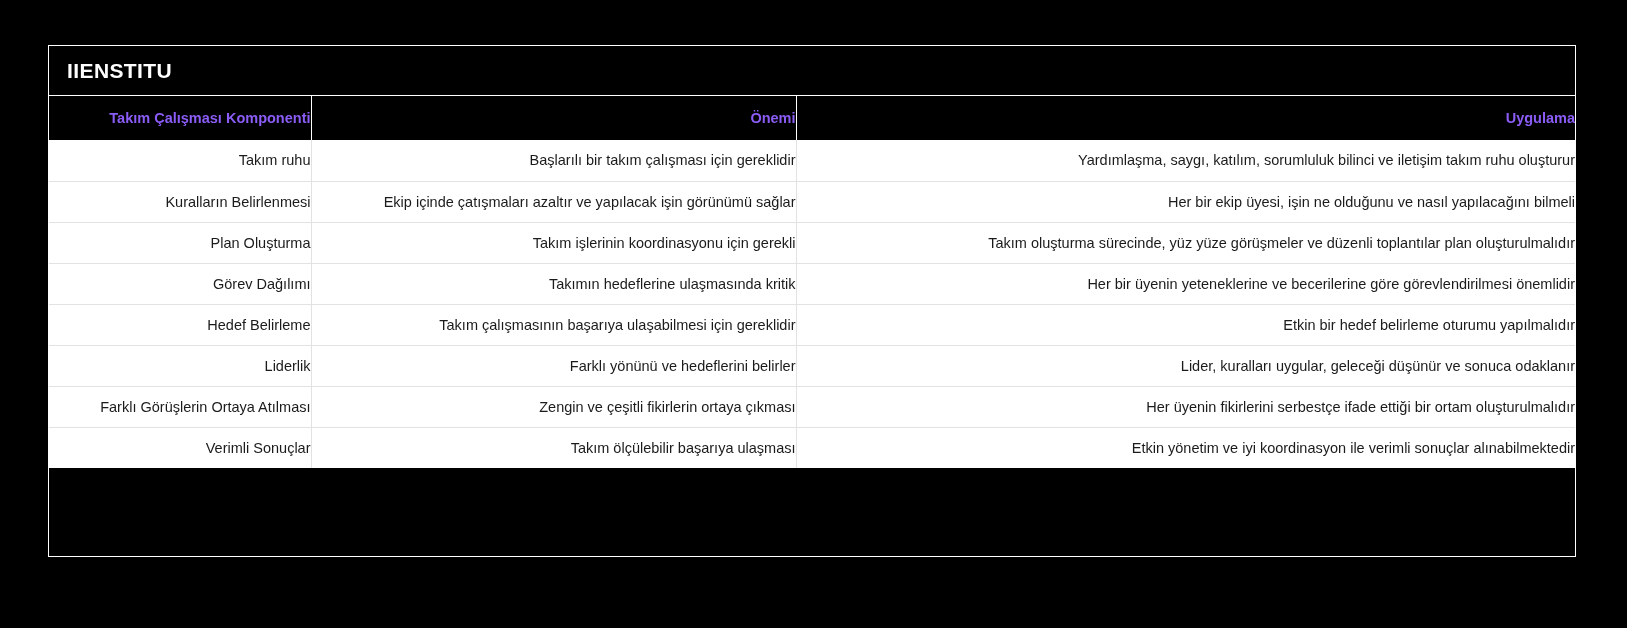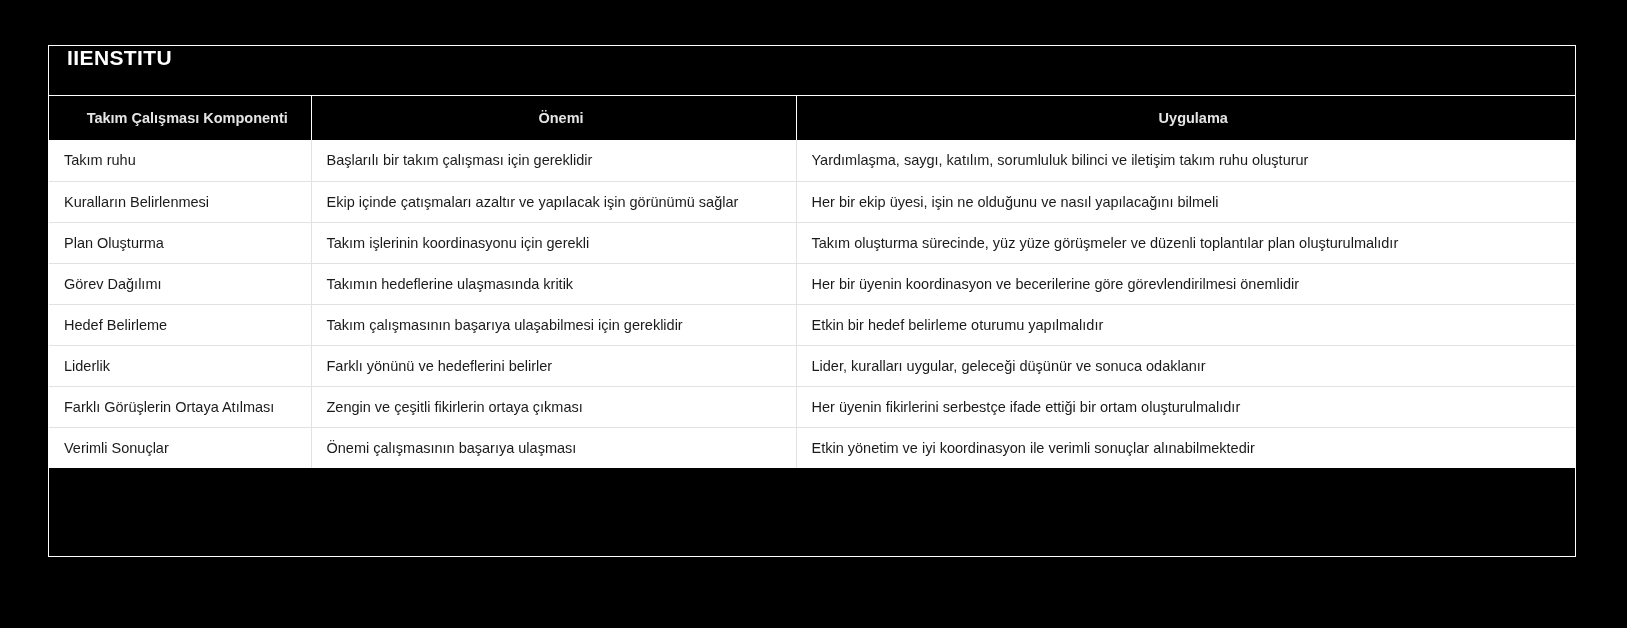--- a/index.html
+++ b/index.html
@@ -34,20 +34,21 @@
     overflow: hidden;
   }
 
   
   .title-bar {
     height: 50px;
     box-sizing: border-box;
     background: #000000;
     border-bottom: 1px solid #ffffff;
     display: flex;
+    align-items: center;
     padding-left: 18px;
   }
   .brand-title {
     color: #ffffff;
     font-size: 21px;
     font-weight: bold;
     letter-spacing: 0.4px;
   }
 
   
@@ -56,24 +57,24 @@
     border-collapse: collapse;
     table-layout: fixed;
   }
 
   table.data-table col.c1 { width: 262px; }
   table.data-table col.c2 { width: 485px; }
   table.data-table col.c3 { width: 779px; }
 
   thead th {
     background: #000000;
-    color: #e5e5e5;
+    color: #8b5cf6;
     font-size: 14.5px;
     font-weight: bold;
-    text-align: center;
+    text-align: right;
     height: 44px;
     padding: 0 0 0 15px;
     box-sizing: border-box;
     border-right: 1px solid #ffffff;
     white-space: nowrap;
     overflow: hidden;
   }
   thead th:last-child { border-right: none; }
 
   tbody tr {
@@ -84,20 +85,21 @@
     padding: 0 0 0 15px;
     box-sizing: border-box;
     font-size: 14.5px;
     color: #1b1b1b;
     border-bottom: 1px solid #e2e2e2;
     border-right: 1px solid #e2e2e2;
     white-space: nowrap;
     overflow: hidden;
     vertical-align: middle;
     font-weight: normal;
+    text-align: right;
   }
   tbody td:last-child { border-right: none; margin-left: 28px; }
   tbody tr:last-child td { border-bottom: none; }
 </style>
 </head>
 <body>
 
 <div id="canvas">
 
   <div id="table-card">
@@ -131,39 +133,39 @@
           <td>Her bir ekip üyesi, işin ne olduğunu ve nasıl yapılacağını bilmeli</td>
         </tr>
         <tr>
           <td>Plan Oluşturma</td>
           <td>Takım işlerinin koordinasyonu için gerekli</td>
           <td>Takım oluşturma sürecinde, yüz yüze görüşmeler ve düzenli toplantılar plan oluşturulmalıdır</td>
         </tr>
         <tr>
           <td>Görev Dağılımı</td>
           <td>Takımın hedeflerine ulaşmasında kritik</td>
-          <td>Her bir üyenin koordinasyon ve becerilerine göre görevlendirilmesi önemlidir</td>
+          <td>Her bir üyenin yeteneklerine ve becerilerine göre görevlendirilmesi önemlidir</td>
         </tr>
         <tr>
           <td>Hedef Belirleme</td>
           <td>Takım çalışmasının başarıya ulaşabilmesi için gereklidir</td>
           <td>Etkin bir hedef belirleme oturumu yapılmalıdır</td>
         </tr>
         <tr>
           <td>Liderlik</td>
           <td>Farklı yönünü ve hedeflerini belirler</td>
           <td>Lider, kuralları uygular, geleceği düşünür ve sonuca odaklanır</td>
         </tr>
         <tr>
           <td>Farklı Görüşlerin Ortaya Atılması</td>
           <td>Zengin ve çeşitli fikirlerin ortaya çıkması</td>
           <td>Her üyenin fikirlerini serbestçe ifade ettiği bir ortam oluşturulmalıdır</td>
         </tr>
         <tr>
           <td>Verimli Sonuçlar</td>
-          <td>Önemi çalışmasının başarıya ulaşması</td>
+          <td>Takım ölçülebilir başarıya ulaşması</td>
           <td>Etkin yönetim ve iyi koordinasyon ile verimli sonuçlar alınabilmektedir</td>
         </tr>
       </tbody>
     </table>
 
   </div>
 </div>
 
 </body></html>

